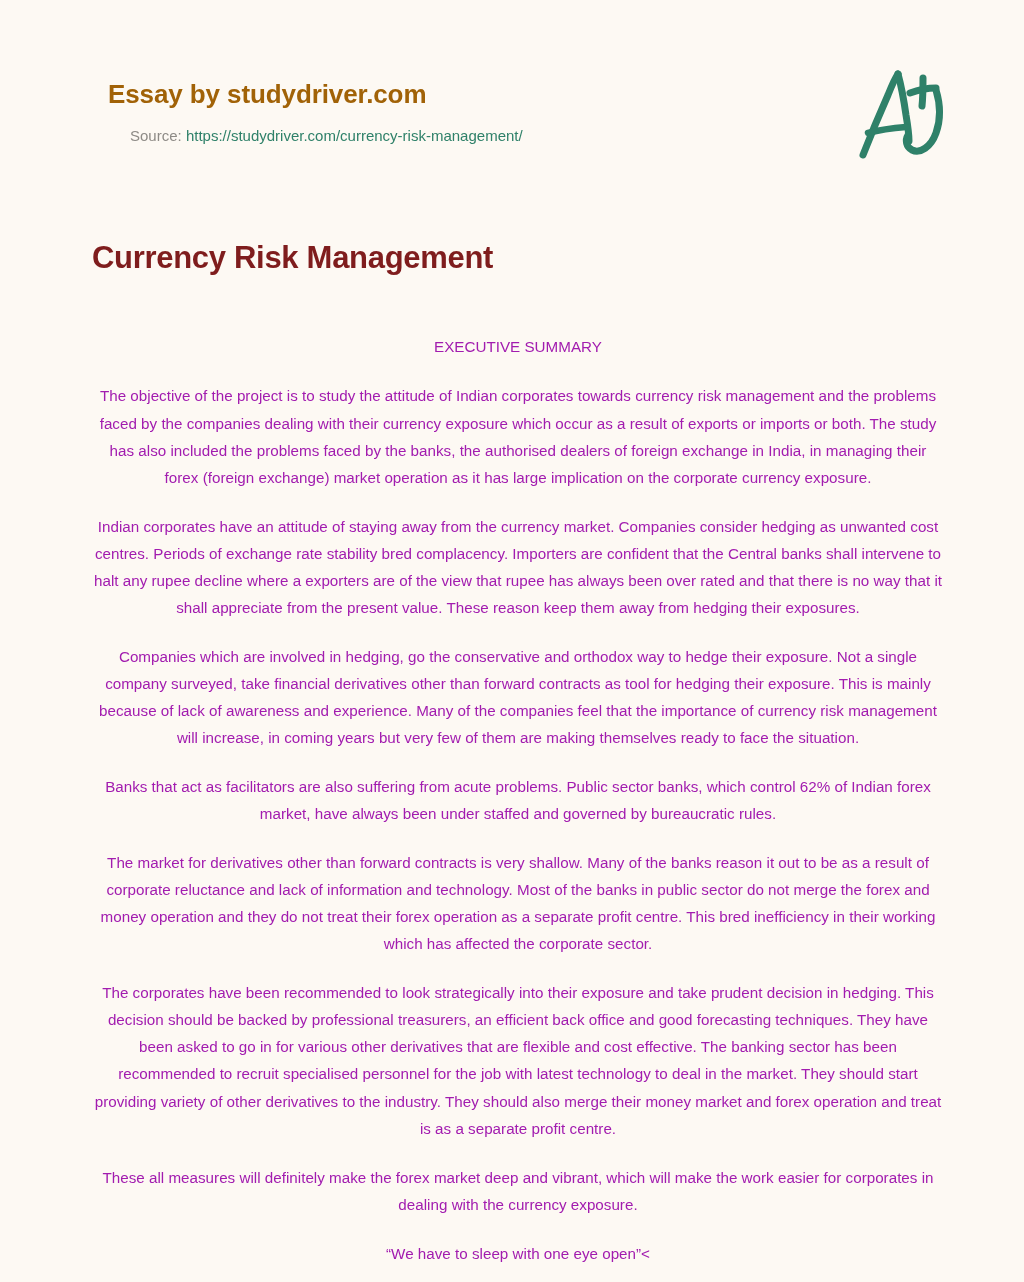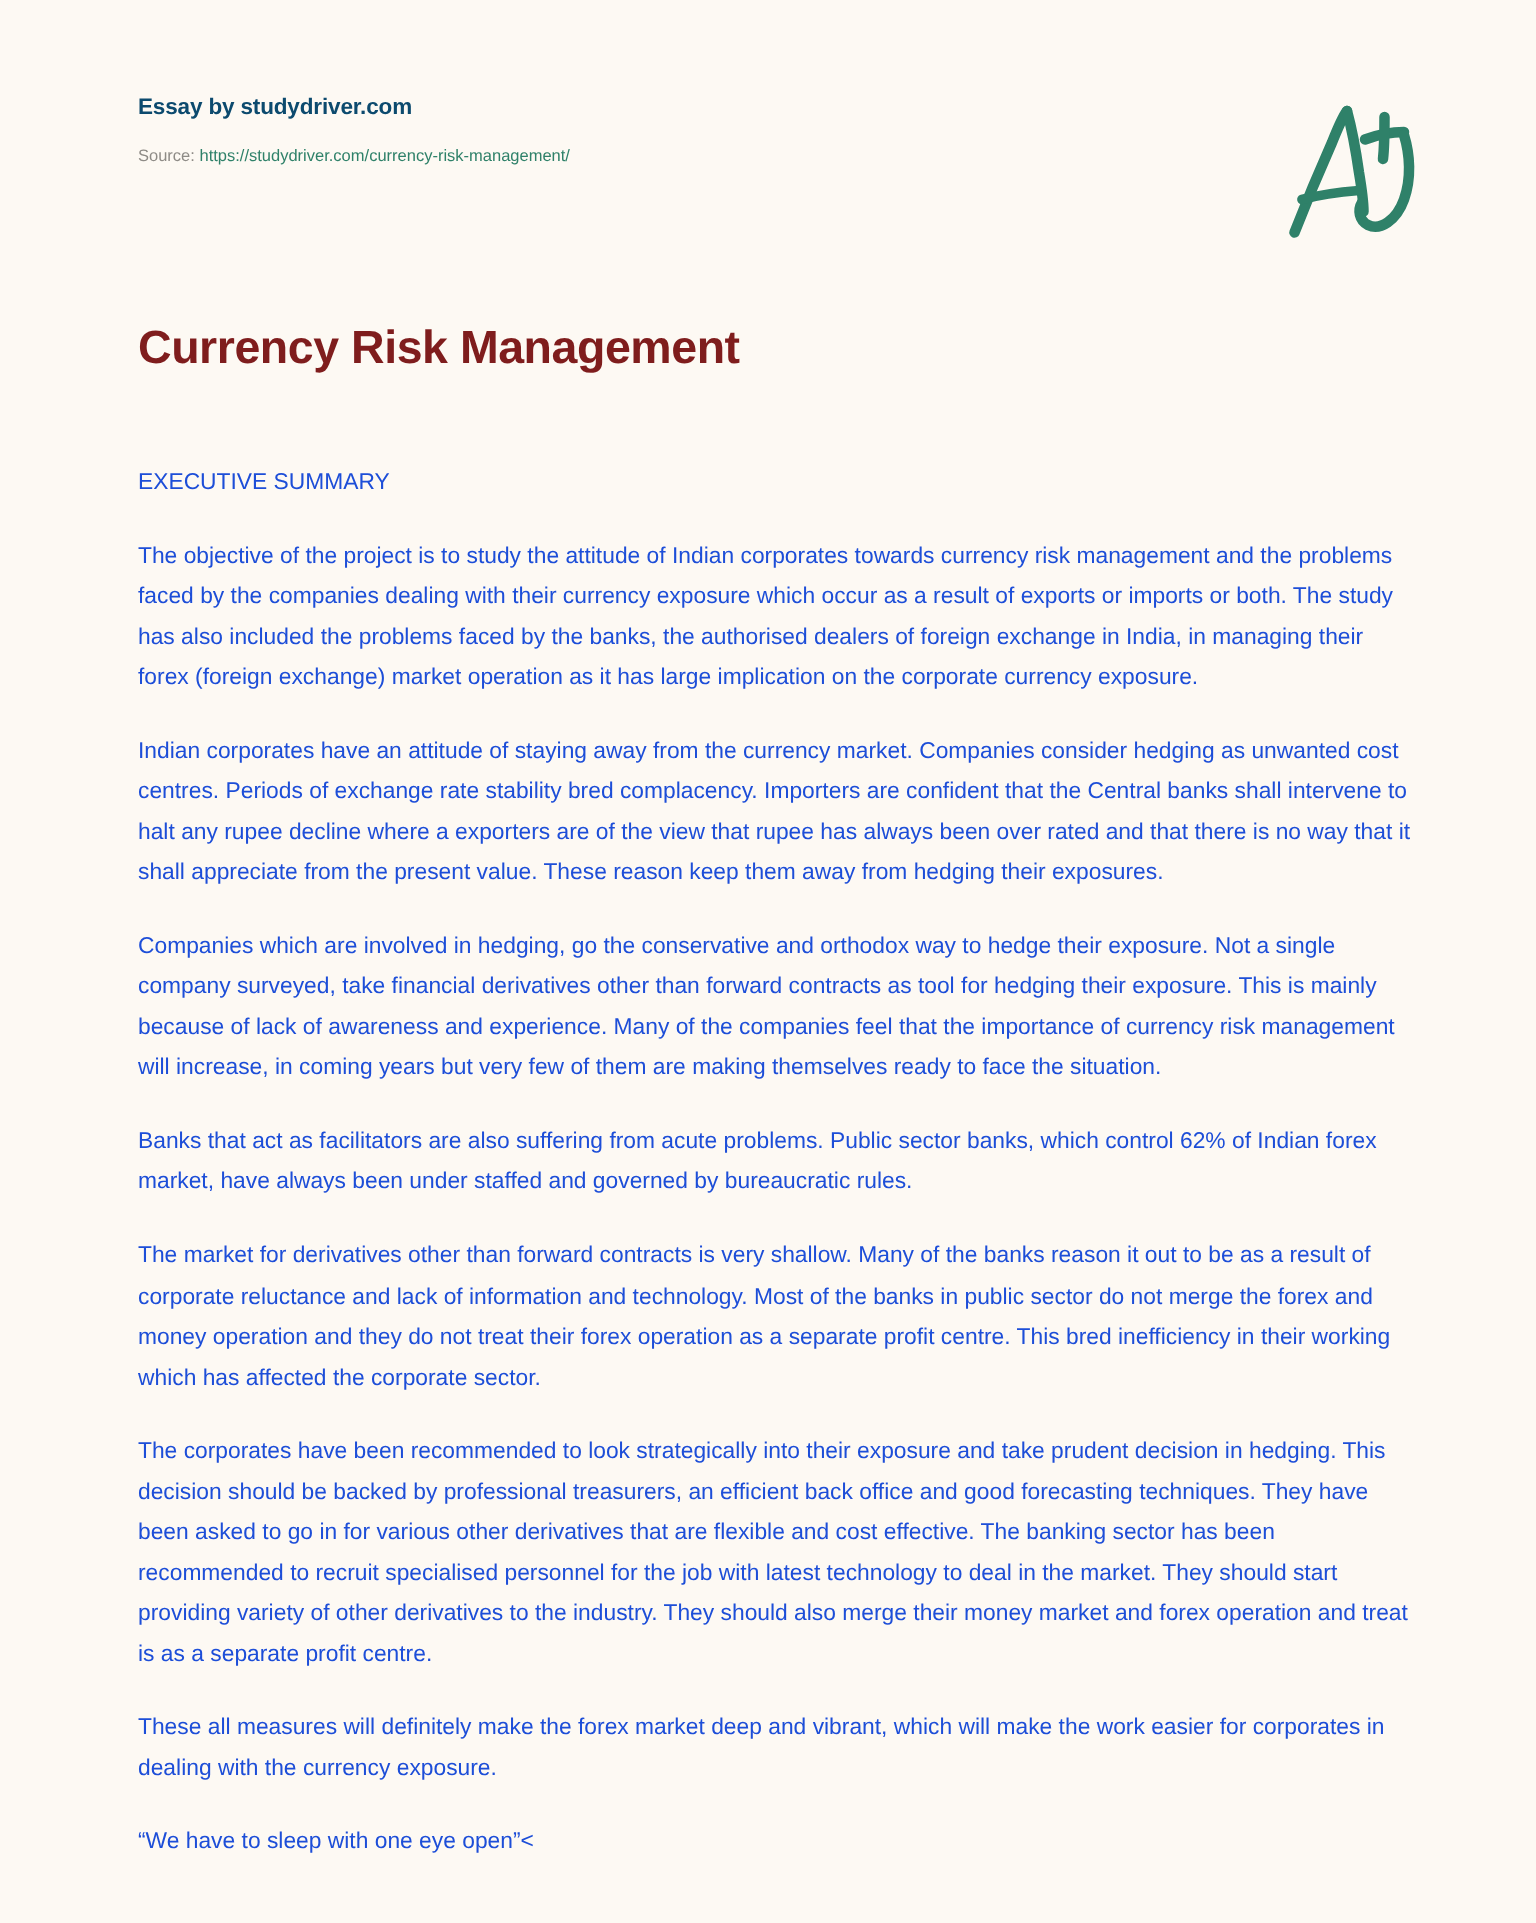--- a/index.html
+++ b/index.html
@@ -27,34 +27,35 @@
 
   
   .header {
     position: relative;
     padding: 63px 92px 0 92px;
     min-height: 120px;
     box-sizing: border-box;
   }
 
   .brand-line {
-    font-size: 15px;
+    font-size: 26px;
     font-weight: bold;
-    color: #0c4a6e;
+    color: #a16207;
     letter-spacing: -0.1px;
     line-height: 1.2;
-    margin: 0;
+    margin: 16px;
   }
 
   .source-line {
     margin-top: 16px;
-    font-size: 11px;
+    font-size: 15px;
     line-height: 1.3;
     color: #8e8b86;
     letter-spacing: 0px;
+    margin-left: 38px;
   }
 
   .source-label {
     color: #8e8b86;
   }
 
   .source-url {
     color: #2f8169;
     text-decoration: none;
     word-break: break-all;
@@ -89,23 +90,24 @@
   .article {
     padding: 56px 80px 40px 92px;
     max-width: 1024px;
     box-sizing: border-box;
   }
 
   .article p {
     margin: 0 0 22px 0;
     font-size: 15.2px;
     line-height: 1.78;
-    color: #1d4ed8;
+    color: #a21caf;
     letter-spacing: 0.01px;
     max-width: 856px;
+    text-align: center;
   }
 
   .article p.section-head {
     margin-bottom: 22px;
   }
 
   .article p:last-child {
     margin-bottom: 0;
   }
 </style>

